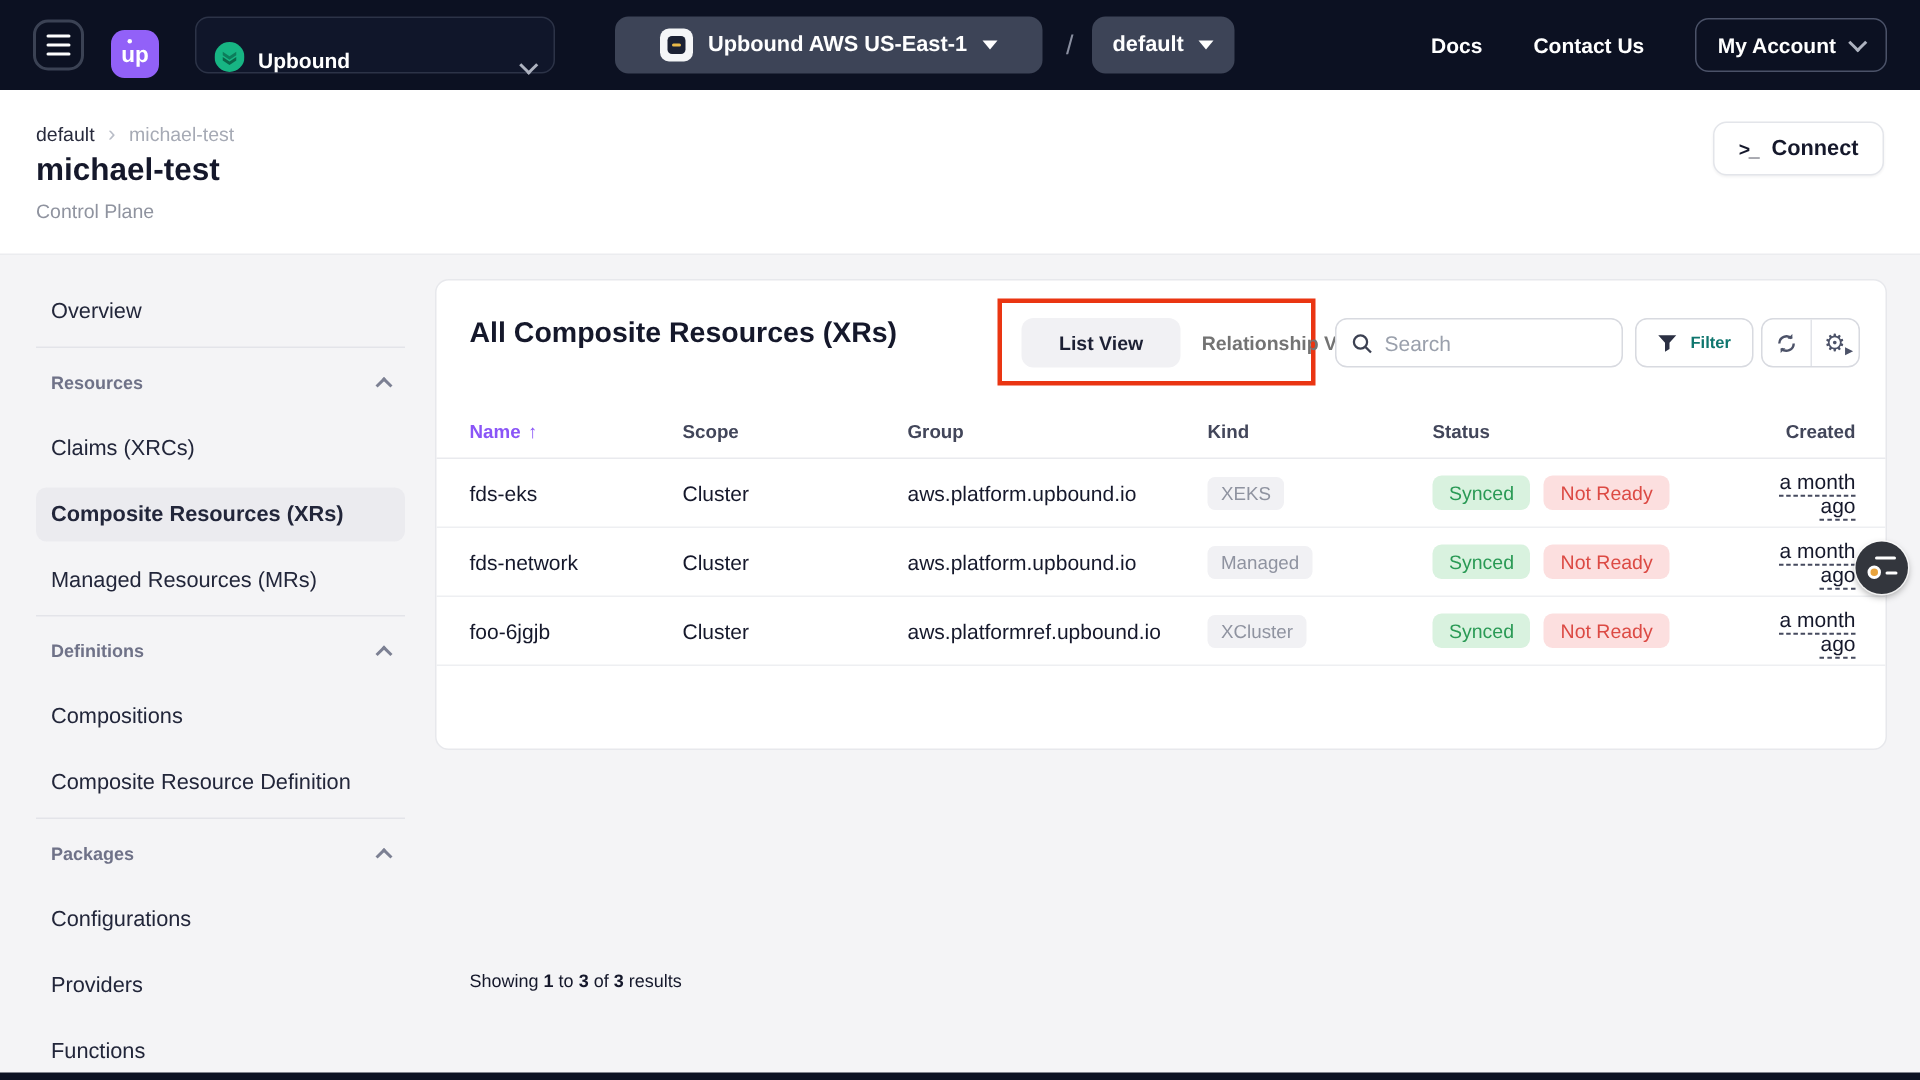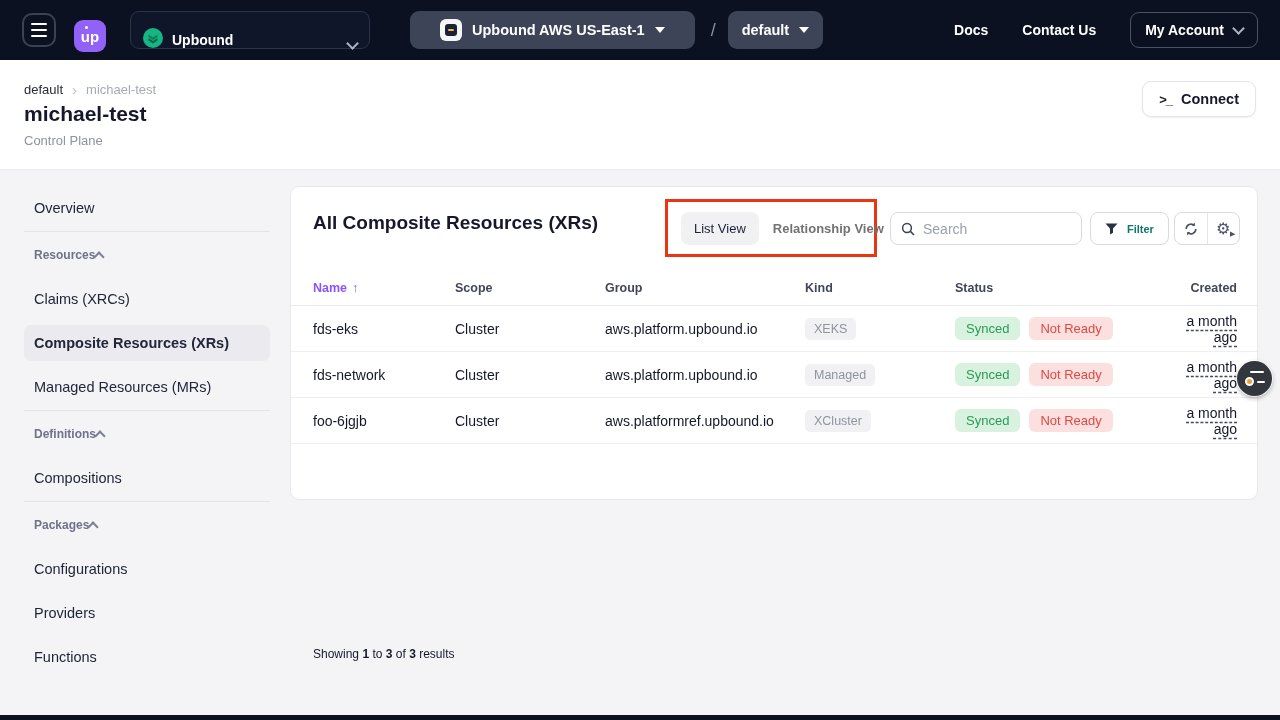--- a/index.html
+++ b/index.html
@@ -48,32 +48,32 @@
   .connect-btn { position:absolute; right:24px; top:21px; height:36px; background:#fff; border:1px solid #e3e5ea;
     border-radius:9px; box-shadow:0 1px 2px rgba(20,24,40,.06); display:flex; align-items:center; padding:0 16px;
     gap:9px; font-size:14.5px; font-weight:bold; color:#15182b; cursor:pointer; }
   .term-ico { font-weight:bold; font-size:13px; letter-spacing:-1px; color:#15182b; }
 
   
   .sidebar { position:absolute; left:24px; top:186px; width:246px; }
   .side-item { height:44px; display:flex; align-items:center; padding:0 10px; font-size:14.5px; color:#22263a; cursor:pointer; }
   .side-item.active { height:36px; margin:4px 0; background:#ebebef; border-radius:7px; font-weight:bold; }
   .side-div { border-top:1px solid #e3e4e9; margin:1px 0; }
-  .side-sec { height:44px; display:flex; align-items:center; padding:0 10px; cursor:pointer; }
+  .side-sec { height:44px; display:flex; align-items:center; justify-content:space-between; padding:0 10px; cursor:pointer; }
   .side-sec span { font-size:12px; font-weight:bold; color:#6f7288; }
   .chev-up { width:8px; height:8px; border-left:2px solid #7c8093; border-top:2px solid #7c8093;
     transform:rotate(45deg); margin-top:4px; }
 
   
   .card { position:absolute; left:290px; top:186px; width:968px; height:314px; background:#fff;
     border:1px solid #e7e8ec; border-radius:9px; }
   .card-title { position:absolute; left:22px; top:25px; font-size:19px; font-weight:bold; color:#15182b; }
   .annot { position:absolute; left:374px; top:12px; width:212px; height:58px; border:3px solid #ea3512;
     display:flex; align-items:center; padding:0 13px; gap:14px; }
-  .chip-active { background:#f1f1f4; border-radius:8px; padding:9px 13px; font-size:13px; font-weight:normal; color:#1c2034; cursor:pointer; white-space:nowrap; }
+  .chip-active { background:#f1f1f4; border-radius:8px; padding:9px 25px; font-size:13px; font-weight:bold; color:#1c2034; cursor:pointer; white-space:nowrap; }
   .chip-idle { font-size:13px; font-weight:bold; color:#737373; cursor:pointer; white-space:nowrap; }
   .search-box { position:absolute; left:599px; top:25px; width:192px; height:33px; border:1px solid #d8dae0;
     border-radius:8px; display:flex; align-items:center; padding:0 10px; gap:8px; background:#fff; }
   .search-box input { border:none; outline:none; font-size:14px; color:#2a2d3f; width:130px;
     font-family:"Liberation Sans",sans-serif; }
   .search-box input::placeholder { color:#9aa0ac; }
   .filter-btn { position:absolute; left:799px; top:25px; height:33px; border:1px solid #d8dae0; border-radius:8px;
     display:flex; align-items:center; padding:0 14px; gap:9px; font-size:11px; font-weight:bold; color:#0f766e;
     background:#fff; cursor:pointer; }
   .icon-group { position:absolute; left:883px; top:25px; width:66px; height:33px; border:1px solid #d8dae0;
@@ -186,20 +186,21 @@
   <div class="side-item">Claims (XRCs)</div>
   <div class="side-item active">Composite Resources (XRs)</div>
   <div class="side-item">Managed Resources (MRs)</div>
   <div class="side-div"></div>
 
   <div class="side-sec">
     <span>Definitions</span>
     <span class="chev-up"></span>
   </div>
   <div class="side-item">Compositions</div>
+  <div class="side-item">Composite Resource Definition</div>
   <div class="side-div"></div>
 
   <div class="side-sec">
     <span>Packages</span>
     <span class="chev-up"></span>
   </div>
   <div class="side-item">Configurations</div>
   <div class="side-item">Providers</div>
   <div class="side-item">Functions</div>
 </div>

